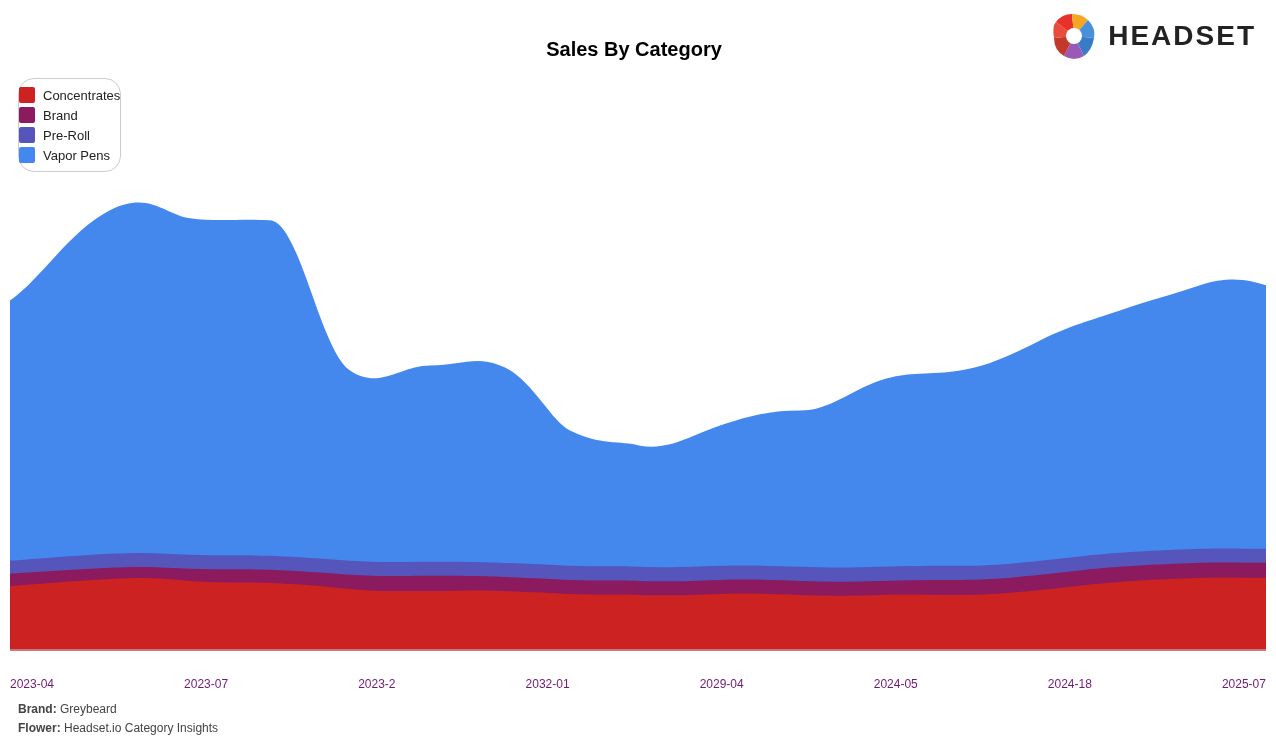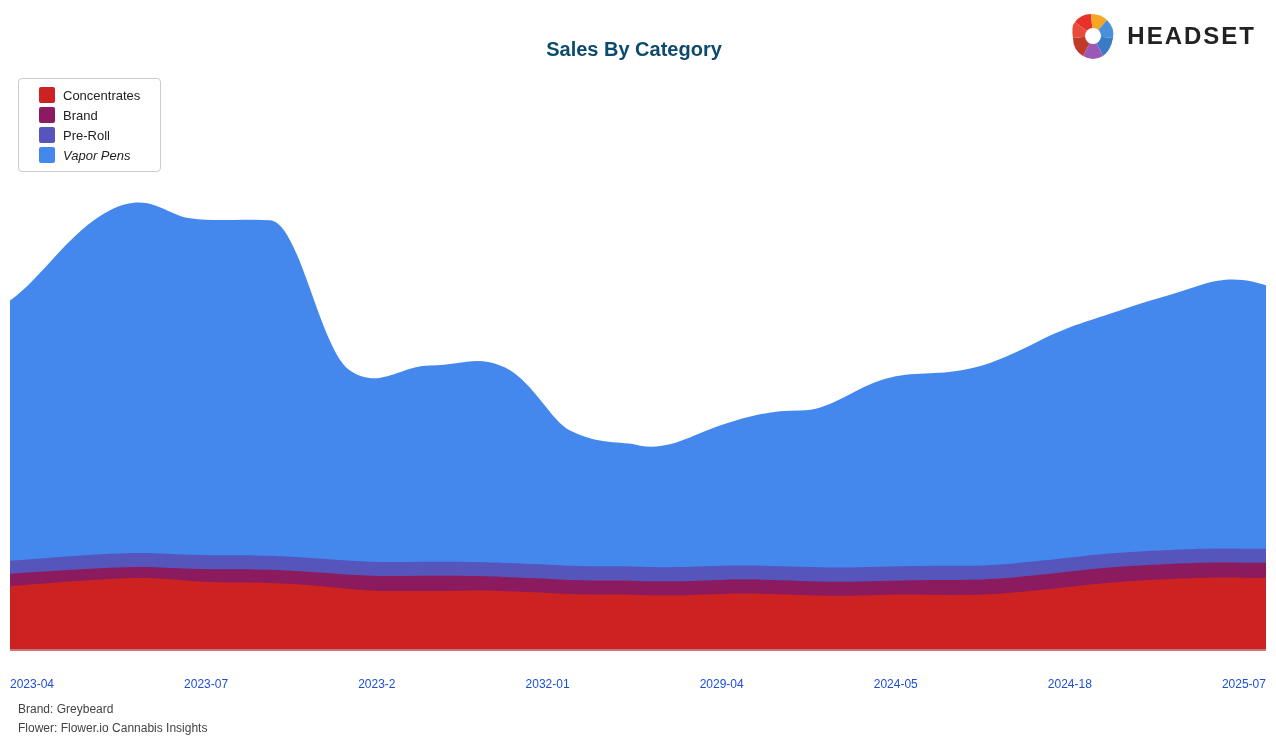--- a/index.html
+++ b/index.html
@@ -23,92 +23,92 @@
       right: 20px;
       display: flex;
       align-items: center;
       gap: 8px;
     }
     .logo-icon {
       width: 52px;
       height: 52px;
     }
     .logo-text {
-      font-size: 24px;
+      font-size: 28px;
       font-weight: 900;
       letter-spacing: 2px;
       color: #222;
       text-transform: uppercase;
     }
     
     .chart-title {
       position: absolute;
       top: 38px;
       left: 0;
       right: 8px;
       text-align: center;
       font-size: 20px;
       font-weight: 700;
-      color: #0c4a6e;
+      color: #000000;
     }
     
     .chart-area {
       position: absolute;
       top: 70px;
       left: 10px;
       right: 10px;
       bottom: 95px;
     }
     
     .legend {
       position: absolute;
       top: 78px;
       left: 18px;
       background: rgba(255,255,255,0.85);
       border: 1px solid #ccc;
-      border-radius: 4px;
-      padding: 8px 20px;
+      border-radius: 16px;
+      padding: 8px 0;
       z-index: 10;
     }
     .legend-item {
       display: flex;
       align-items: center;
       gap: 8px;
       margin-bottom: 4px;
       font-size: 13px;
       color: #222;
     }
-    .legend-item:last-child { margin-bottom: 0; font-style: italic; }
+    .legend-item:last-child { margin-bottom: 0; }
     .legend-swatch {
       width: 16px;
       height: 16px;
       border-radius: 2px;
       flex-shrink: 0;
     }
     
     .footer-info {
       position: absolute;
       bottom: 8px;
       left: 18px;
       font-size: 12px;
       color: #444;
       line-height: 1.6;
     }
-    .footer-info span.label { font-weight: 400; }
+    .footer-info span.label { font-weight: 700; }
     
     .x-axis-labels {
       position: absolute;
       bottom: 55px;
       left: 10px;
       right: 10px;
       display: flex;
       justify-content: space-between;
       padding: 0 0px;
       font-size: 12px;
-      color: #1d4ed8;
+      color: #701a75;
     }
   </style>
 </head>
 <body>
 
 <div class="container">
 
   <div class="logo-area">
     <svg class="logo-icon" viewBox="0 0 52 52" xmlns="http://www.w3.org/2000/svg">
 
@@ -272,17 +272,17 @@
     <span>2025-07</span>
   </div>
 
   <div class="footer-info">
     <div>
       <span class="label">Brand:</span>
       <span>Greybeard</span>
     </div>
     <div>
       <span class="label">Flower:</span>
-      <span>Flower.io Cannabis Insights</span>
+      <span>Headset.io Category Insights</span>
     </div>
   </div>
 
 </div>
 
 </body></html>

